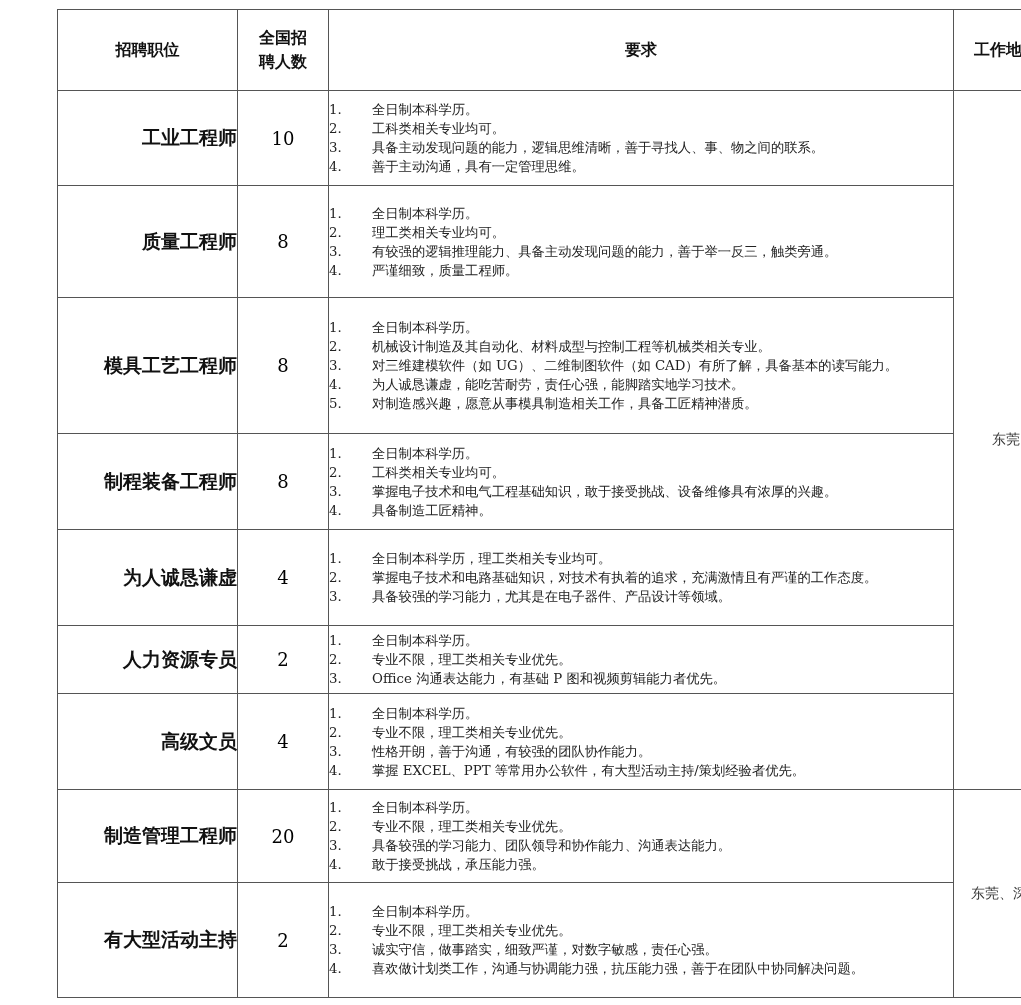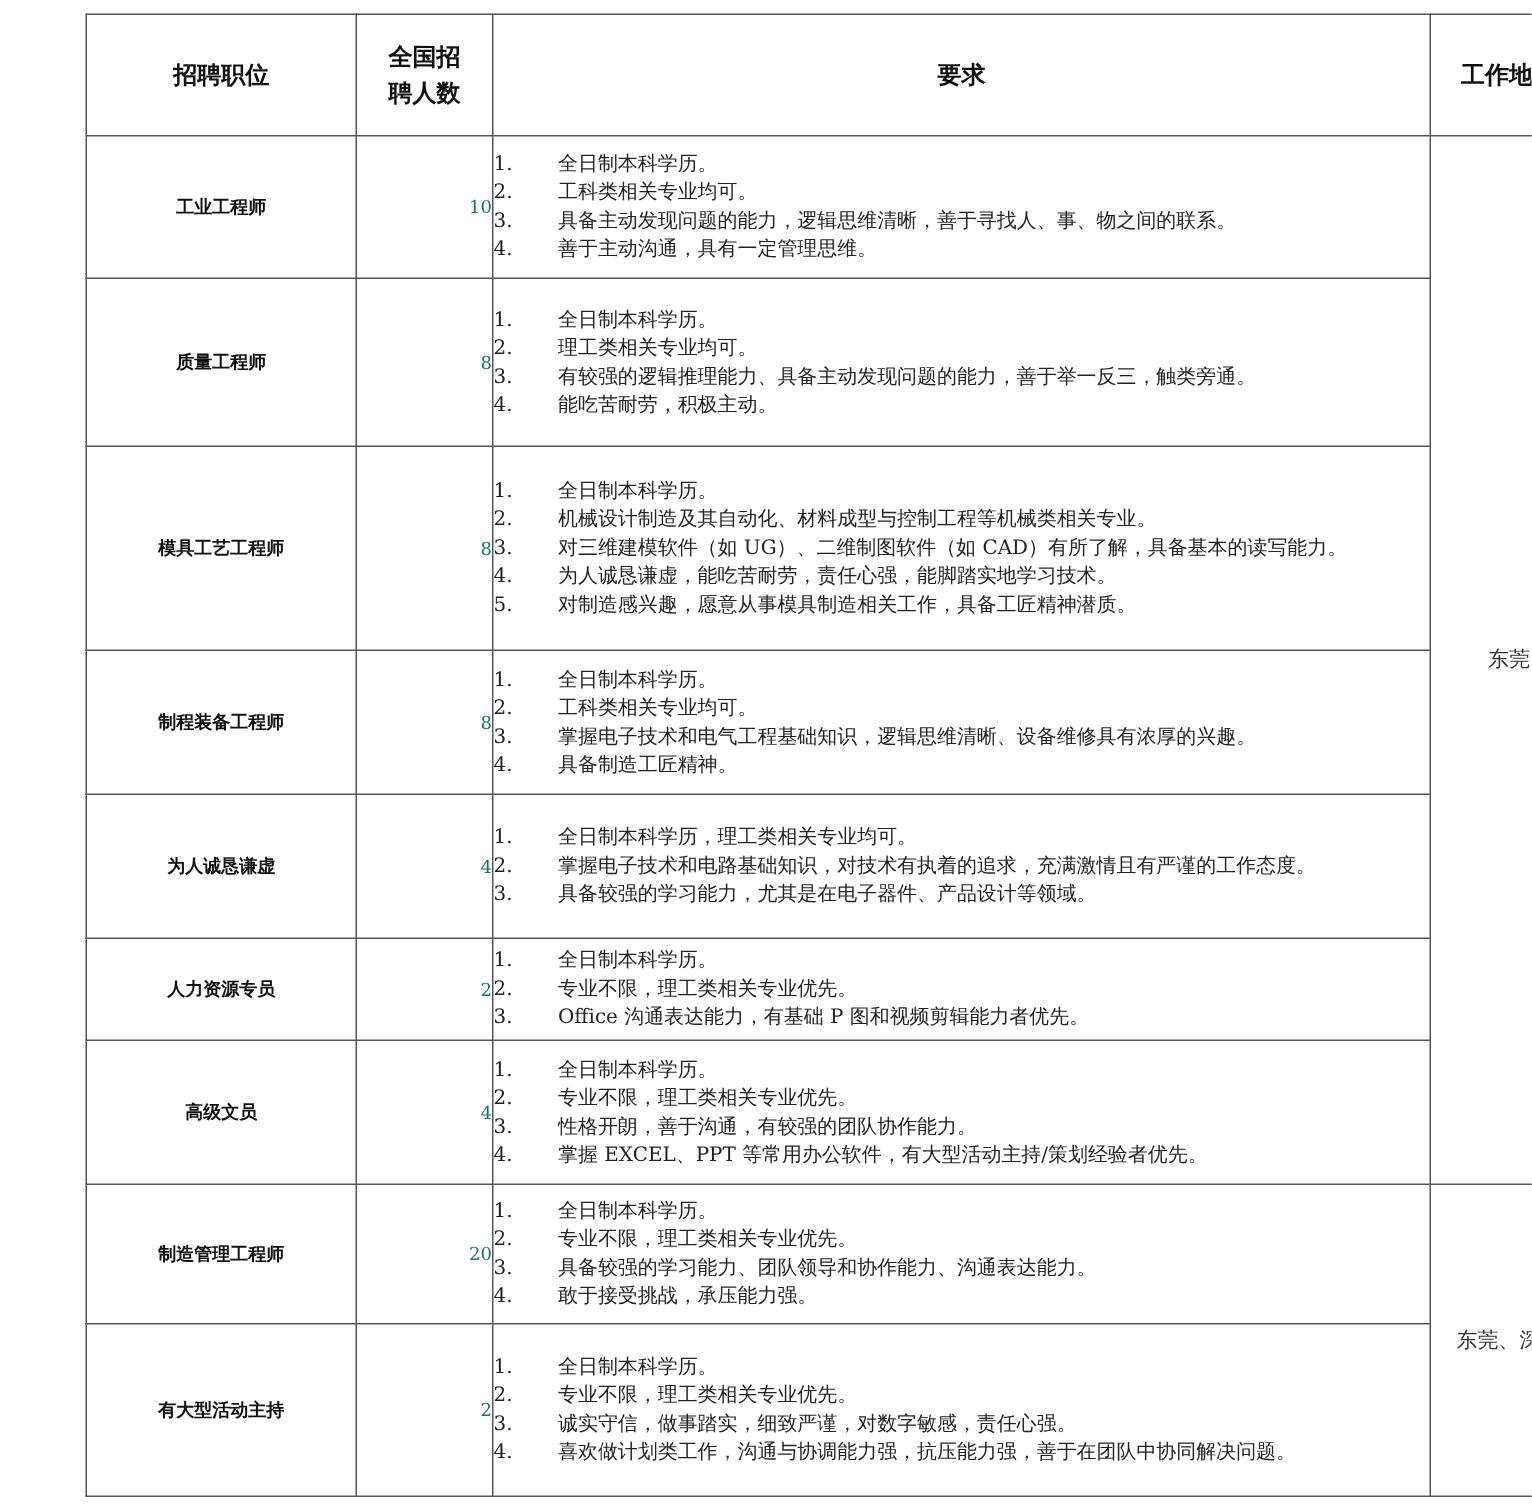--- a/index.html
+++ b/index.html
@@ -8,22 +8,22 @@
   table.job-table {
     position: absolute; left: 9px; top: 9px;
     width: 1001px; border-collapse: collapse; table-layout: fixed; margin-left: 48px;
   }
   table.job-table td, table.job-table th {
     border: 1.5px solid #555; padding: 0; vertical-align: middle;
   }
   th { font-family: "DejaVu Sans", "Liberation Sans", sans-serif; font-weight: bold;
        font-size: 16px; color: #111; text-align: center; height: 80px; line-height: 24px; }
   td.pos { font-family: "DejaVu Sans", "Liberation Sans", sans-serif; font-weight: bold;
-           font-size: 12px; color: #111; text-align: center; }
-  td.num { text-align: right; font-size: 12px; color: #0f766e; }
+           font-size: 19px; color: #111; text-align: right; }
+  td.num { text-align: center; font-size: 18px; color: #000000; }
   td.req { padding: 2px 10px 2px 10px; font-size: 13.3px; color: #222; }
   td.loc { text-align: center; font-size: 14px; color: #333; }
   ol.req-list { list-style: none; margin: 0; padding: 0; }
   ol.req-list li { display: flex; line-height: 19px; }
   ol.req-list li .n { flex: 0 0 43px; }
   ol.req-list li .t { flex: 1; }
   td.loc-dg { vertical-align: top; padding-top: 325px; }
 </style>
 </head>
 <body>
@@ -81,21 +81,21 @@
             <li>
               <span class="n">2.</span>
               <span class="t">理工类相关专业均可。</span>
             </li>
             <li>
               <span class="n">3.</span>
               <span class="t">有较强的逻辑推理能力、具备主动发现问题的能力，善于举一反三，触类旁通。</span>
             </li>
             <li>
               <span class="n">4.</span>
-              <span class="t">能吃苦耐劳，积极主动。</span>
+              <span class="t">严谨细致，质量工程师。</span>
             </li>
           </ol>
         </td>
       </tr>
       <tr style="height: 136px;">
         <td class="pos">模具工艺工程师</td>
         <td class="num">8</td>
         <td class="req">
           <ol class="req-list">
             <li>
@@ -129,21 +129,21 @@
             <li>
               <span class="n">1.</span>
               <span class="t">全日制本科学历。</span>
             </li>
             <li>
               <span class="n">2.</span>
               <span class="t">工科类相关专业均可。</span>
             </li>
             <li>
               <span class="n">3.</span>
-              <span class="t">掌握电子技术和电气工程基础知识，逻辑思维清晰、设备维修具有浓厚的兴趣。</span>
+              <span class="t">掌握电子技术和电气工程基础知识，敢于接受挑战、设备维修具有浓厚的兴趣。</span>
             </li>
             <li>
               <span class="n">4.</span>
               <span class="t">具备制造工匠精神。</span>
             </li>
           </ol>
         </td>
       </tr>
       <tr style="height: 96px;">
         <td class="pos">为人诚恳谦虚</td>

